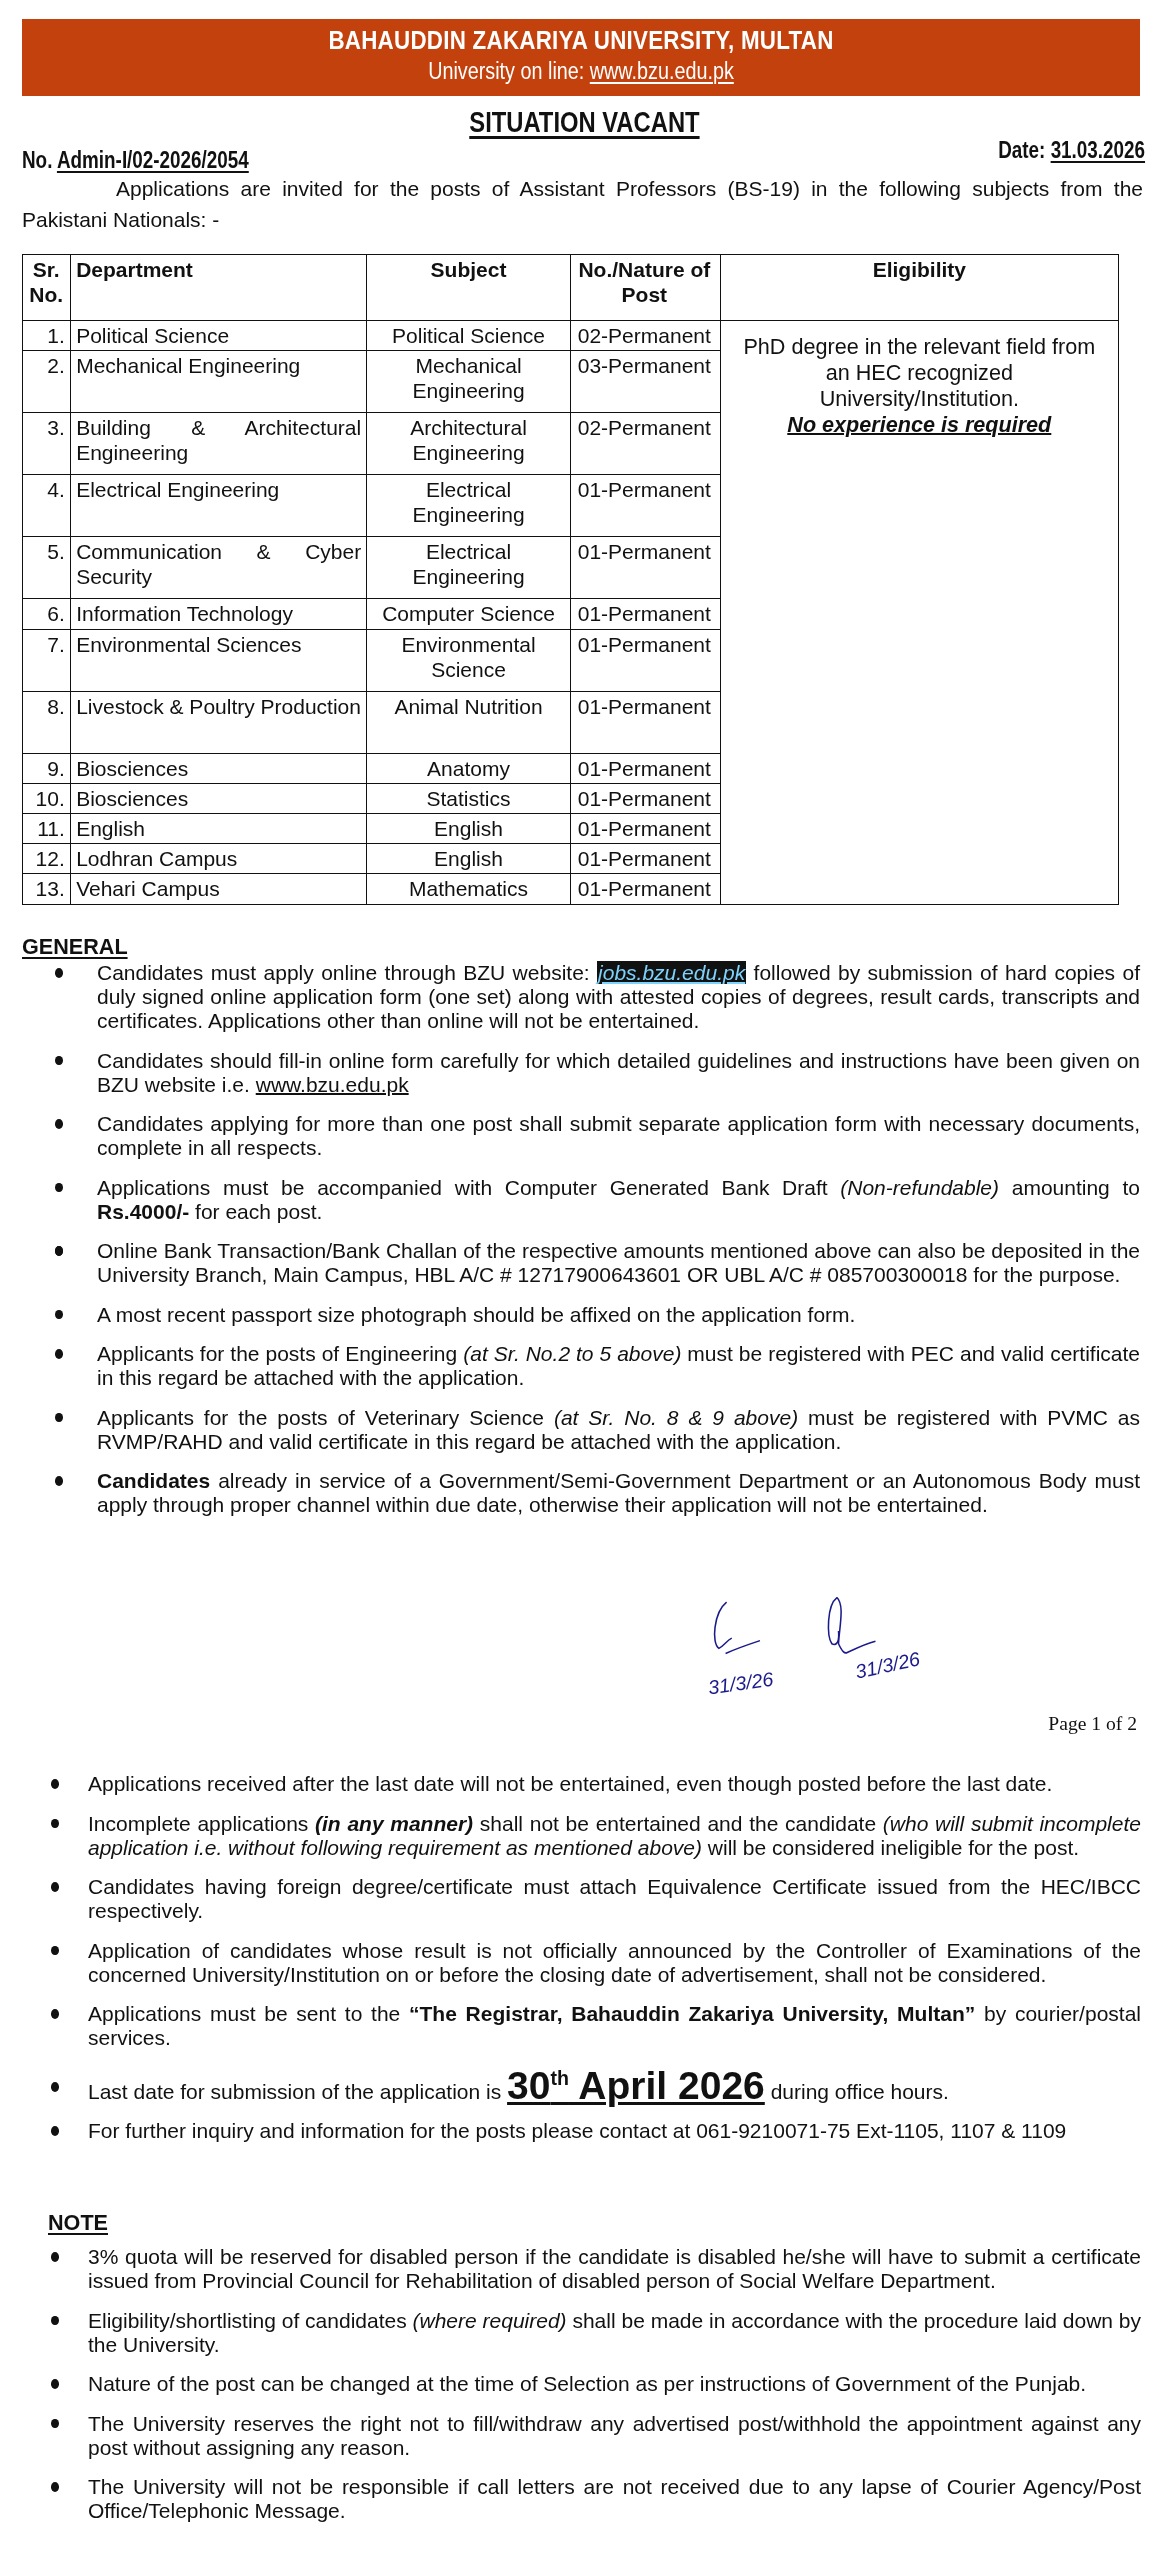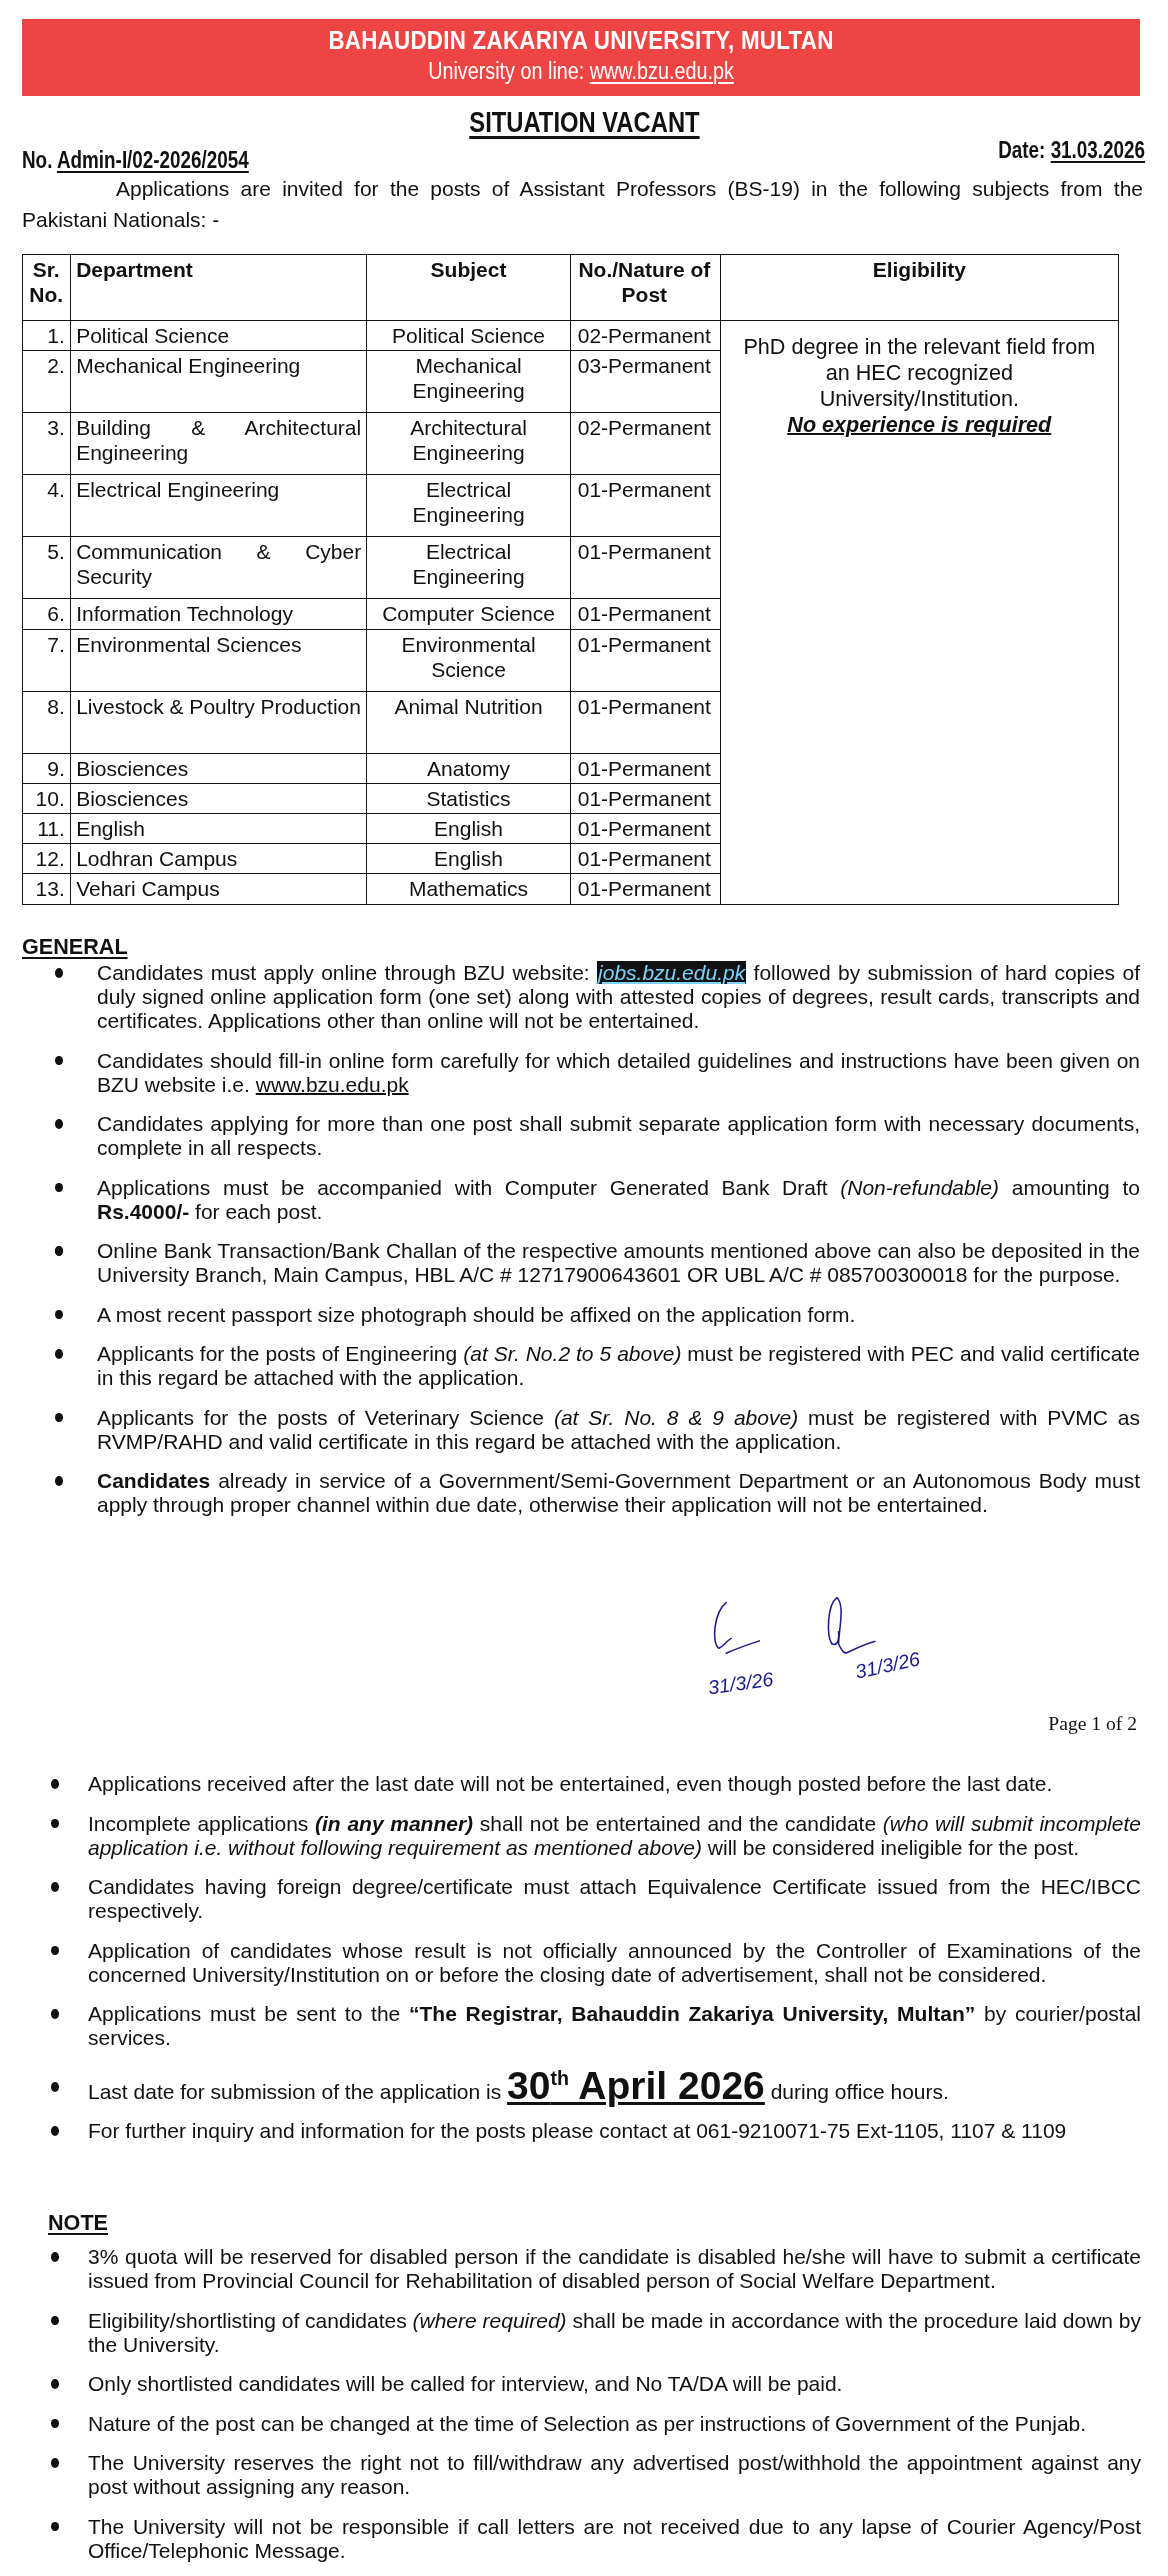--- a/index.html
+++ b/index.html
@@ -3,21 +3,21 @@
 <meta charset="utf-8">
 <style>
   html, body { margin: 0; padding: 0; background: #ffffff; }
   body {
     width: 1168px; height: 2837px; position: relative; overflow: hidden;
     font-family: "Liberation Sans", sans-serif; color: #111;
   }
   .abs { position: absolute; }
   
   .header-bar {
-    left: 22px; top: 19px; width: 1118px; height: 77px; background: #ef4444; color: #fff;
+    left: 22px; top: 19px; width: 1118px; height: 77px; background: #c2410c; color: #fff;
     text-align: center;
   }
   .header-title { font-size: 26px; font-weight: bold; letter-spacing: 0.3px; margin-top: 6.2px; transform: scaleX(0.86); }
   .header-sub { font-size: 23px; margin-top: 2.1px; transform: scaleX(0.86); }
   .header-sub u { text-decoration-thickness: 1.5px; text-underline-offset: 3.1px; }
 
   .notice-title {
     left: 0; width: 1168px; top: 106px; text-align: center;
     font-size: 29px; font-weight: bold; 
   }
@@ -255,23 +255,20 @@
 <div class="abs section-heading" style="left:48px; top:2210px;">NOTE</div>
 
 <ul class="abs bullets" style="left:88px; top:2245px; width:1053px;">
   <li><span class="dot" style="left:-37px"></span>
     <span>3% quota will be reserved for disabled person if the candidate is disabled he/she will have to submit a certificate issued from Provincial Council for Rehabilitation of disabled person of Social Welfare Department.</span>
   </li>
   <li><span class="dot" style="left:-37px"></span>
     <span>Eligibility/shortlisting of candidates </span><i>(where required)</i><span> shall be made in accordance with the procedure laid down by the University.</span>
   </li>
   <li><span class="dot" style="left:-37px"></span>
-    <span>Only shortlisted candidates will be called for interview, and No TA/DA will be paid.</span>
-  </li>
-  <li><span class="dot" style="left:-37px"></span>
     <span>Nature of the post can be changed at the time of Selection as per instructions of Government of the Punjab.</span>
   </li>
   <li><span class="dot" style="left:-37px"></span>
     <span>The University reserves the right not to fill/withdraw any advertised post/withhold the appointment against any post without assigning any reason.</span>
   </li>
   <li><span class="dot" style="left:-37px"></span>
     <span>The University will not be responsible if call letters are not received due to any lapse of Courier Agency/Post Office/Telephonic Message.</span>
   </li>
 </ul>
 

